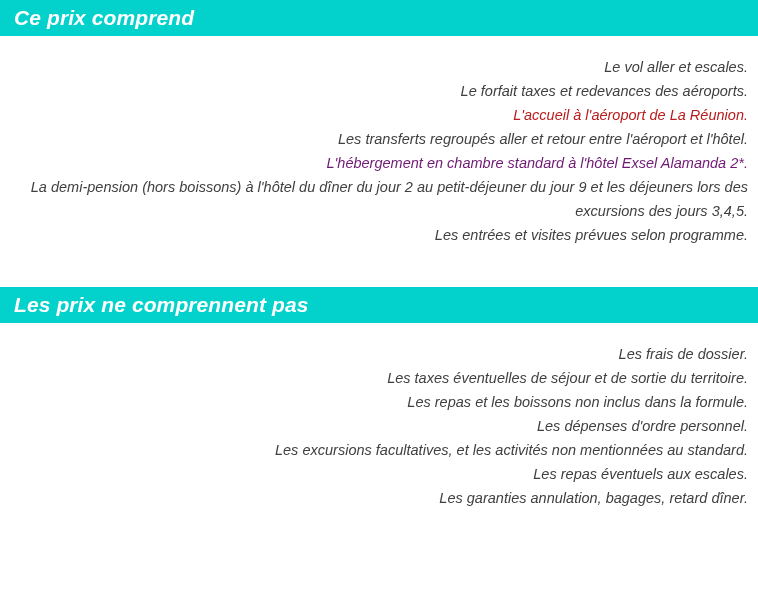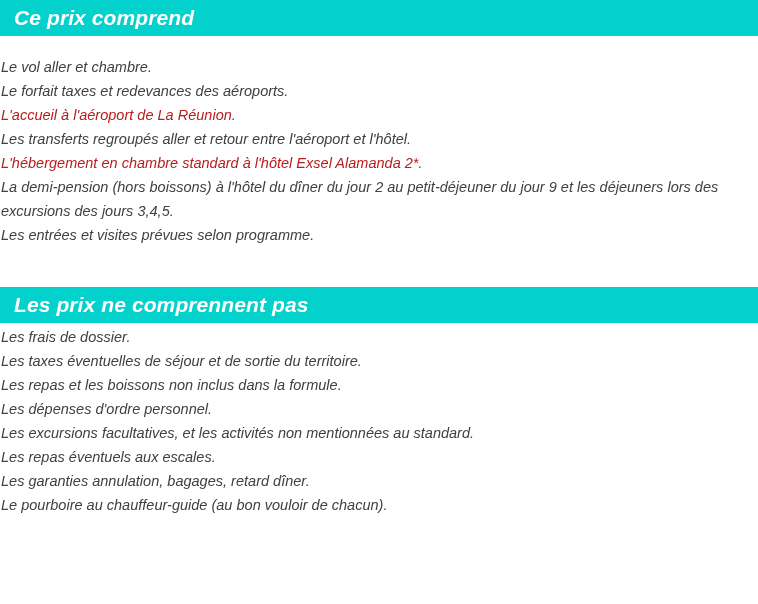--- a/index.html
+++ b/index.html
@@ -12,20 +12,21 @@
     height: 604px;
     background: #ffffff;
     font-family: "Liberation Sans", sans-serif;
     overflow: hidden;
   }
   .page {
     position: relative;
     width: 758px;
     height: 604px;
     background: #ffffff;
+    text-align: right;
   }
   .section {
     width: 100%;
   }
   .section-header {
     background: #03d1cb;
     width: 100%;
     box-sizing: border-box;
     height: 36px;
     display: flex;
@@ -55,56 +56,55 @@
     line-height: 24px;
     padding: 0 10px 0 1px;
     margin: 0;
     letter-spacing: 0.01px;
   }
   
   #section-included .section-body {
     padding-top: 19px;
   }
   #section-excluded .section-body {
-    padding-top: 2px;
+    padding-top: 19px;
   }
   
   #section-excluded {
     margin-top: 40px;
   }
 </style>
 </head>
 <body>
 
 <div class="page">
 
   <div class="section" id="section-included">
     <div class="section-header" style="background: rgb(3, 209, 203);">
       <span class="section-header-title" style="color: rgb(255, 255, 255);">Ce prix comprend</span>
     </div>
     <div class="section-body">
-      <p class="item" style="color: rgb(64, 64, 64);">Le vol aller et chambre.</p>
+      <p class="item" style="color: rgb(64, 64, 64);">Le vol aller et escales.</p>
       <p class="item" style="color: rgb(64, 64, 64);">Le forfait taxes et redevances des aéroports.</p>
       <p class="item" style="color: #b91c1c;">L'accueil à l'aéroport de La Réunion.</p>
       <p class="item" style="color: rgb(64, 64, 64);">Les transferts regroupés aller et retour entre l'aéroport et l'hôtel.</p>
-      <p class="item" style="color: #b91c1c;">L'hébergement en chambre standard à l'hôtel Exsel Alamanda 2*.</p>
+      <p class="item" style="color: #701a75;">L'hébergement en chambre standard à l'hôtel Exsel Alamanda 2*.</p>
       <p class="item" style="color: rgb(64, 64, 64);">La demi-pension (hors boissons) à l'hôtel du dîner du jour 2 au petit-déjeuner du jour 9 et les déjeuners lors des excursions des jours 3,4,5.</p>
       <p class="item" style="color: rgb(64, 64, 64);">Les entrées et visites prévues selon programme.</p>
     </div>
   </div>
 
   <div class="section" id="section-excluded">
     <div class="section-header" style="background: rgb(3, 209, 203);">
       <span class="section-header-title" style="color: rgb(255, 255, 255);">Les prix ne comprennent pas</span>
     </div>
     <div class="section-body">
       <p class="item" style="color: rgb(64, 64, 64);">Les frais de dossier.</p>
       <p class="item" style="color: rgb(64, 64, 64);">Les taxes éventuelles de séjour et de sortie du territoire.</p>
       <p class="item" style="color: rgb(64, 64, 64);">Les repas et les boissons non inclus dans la formule.</p>
       <p class="item" style="color: rgb(64, 64, 64);">Les dépenses d'ordre personnel.</p>
       <p class="item" style="color: rgb(64, 64, 64);">Les excursions facultatives, et les activités non mentionnées au standard.</p>
       <p class="item" style="color: rgb(64, 64, 64);">Les repas éventuels aux escales.</p>
       <p class="item" style="color: rgb(64, 64, 64);">Les garanties annulation, bagages, retard dîner.</p>
-      <p class="item" style="color: rgb(64, 64, 64);">Le pourboire au chauffeur-guide (au bon vouloir de chacun).</p>
     </div>
   </div>
 
 </div>
 
 </body></html>

